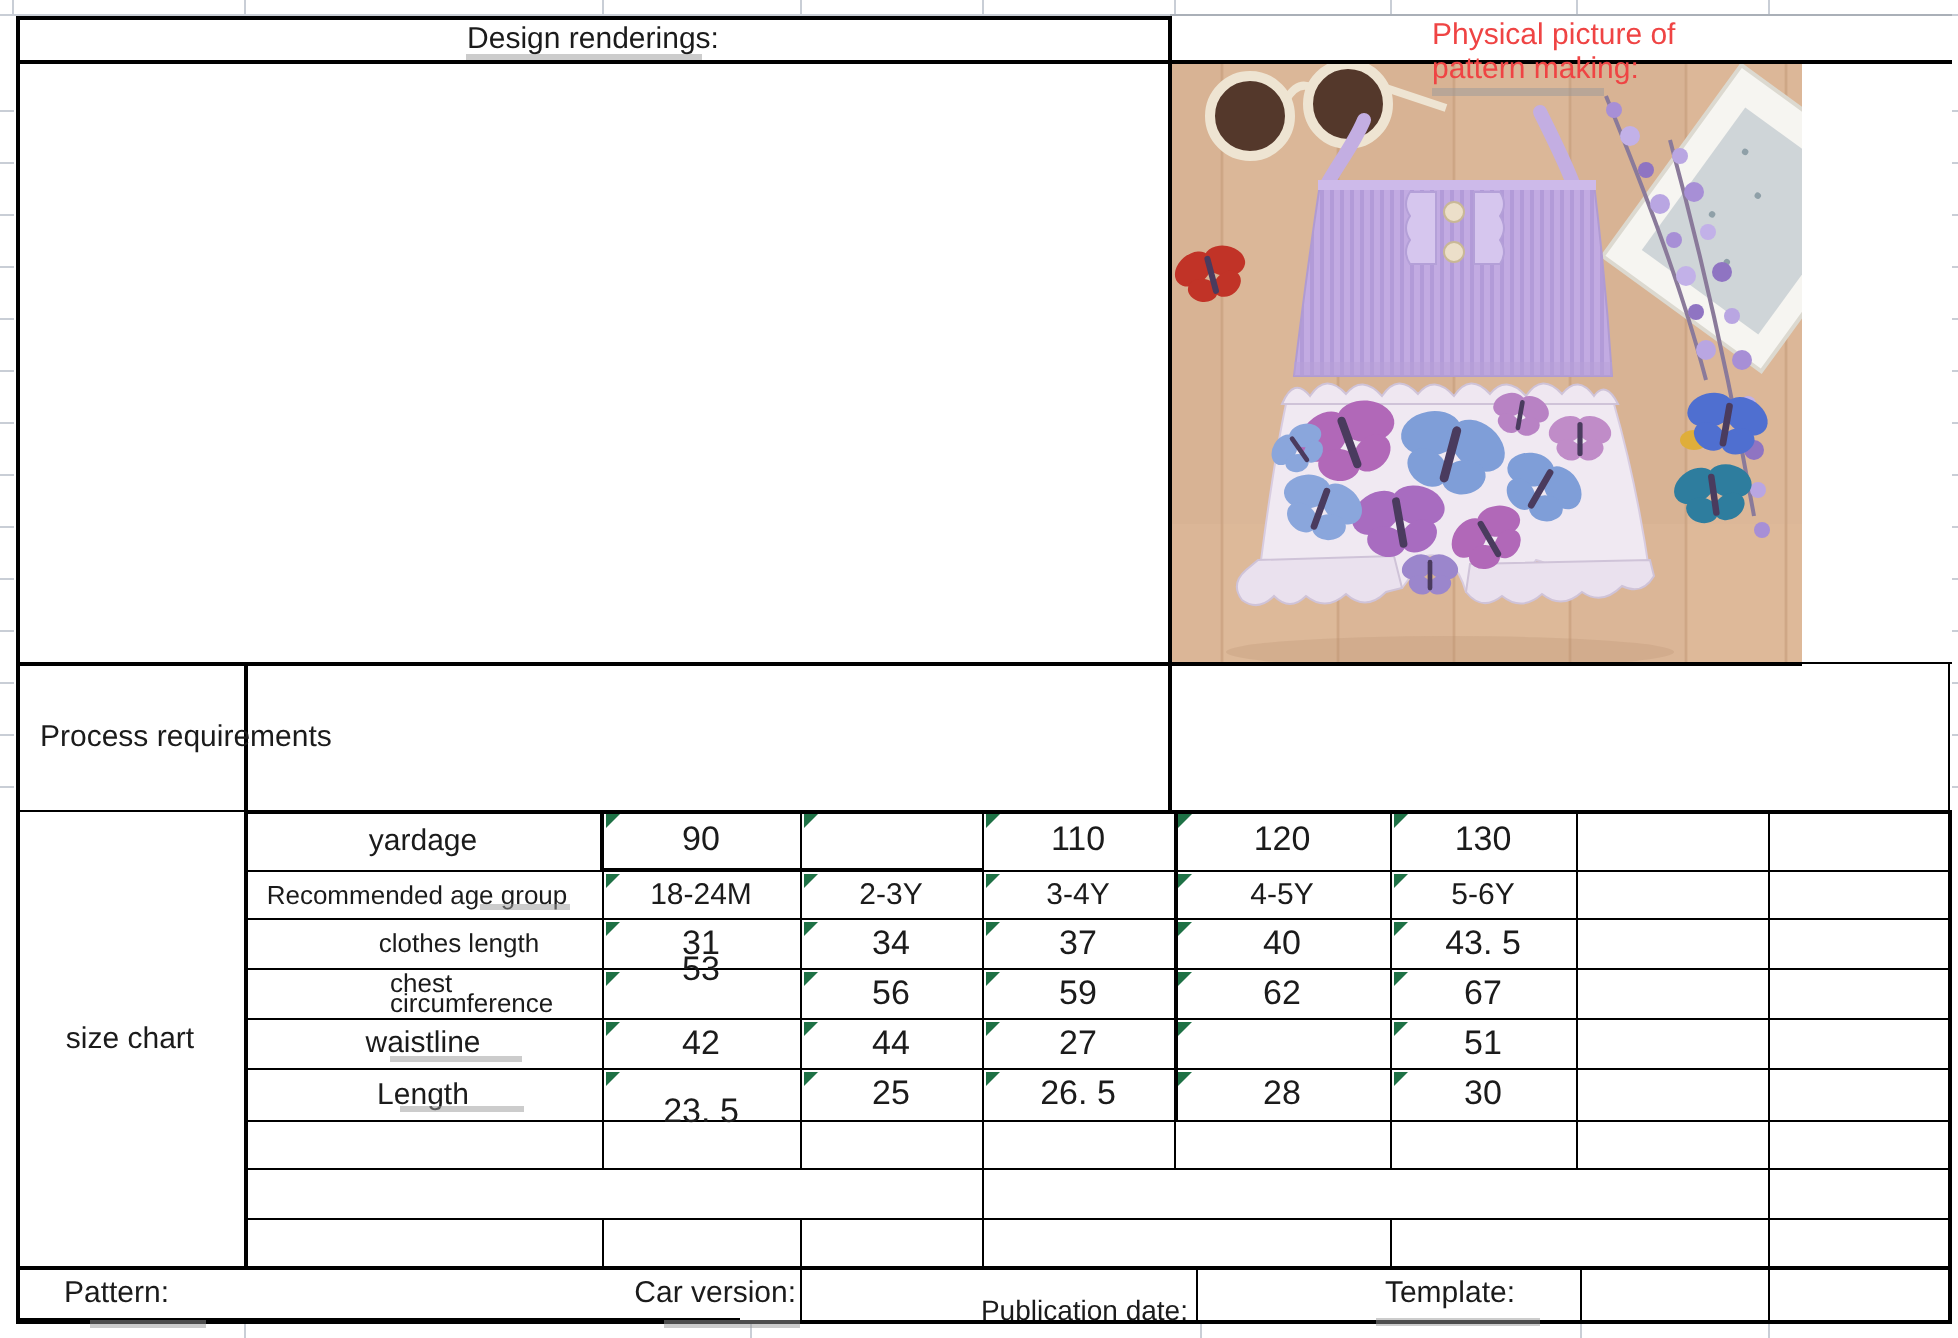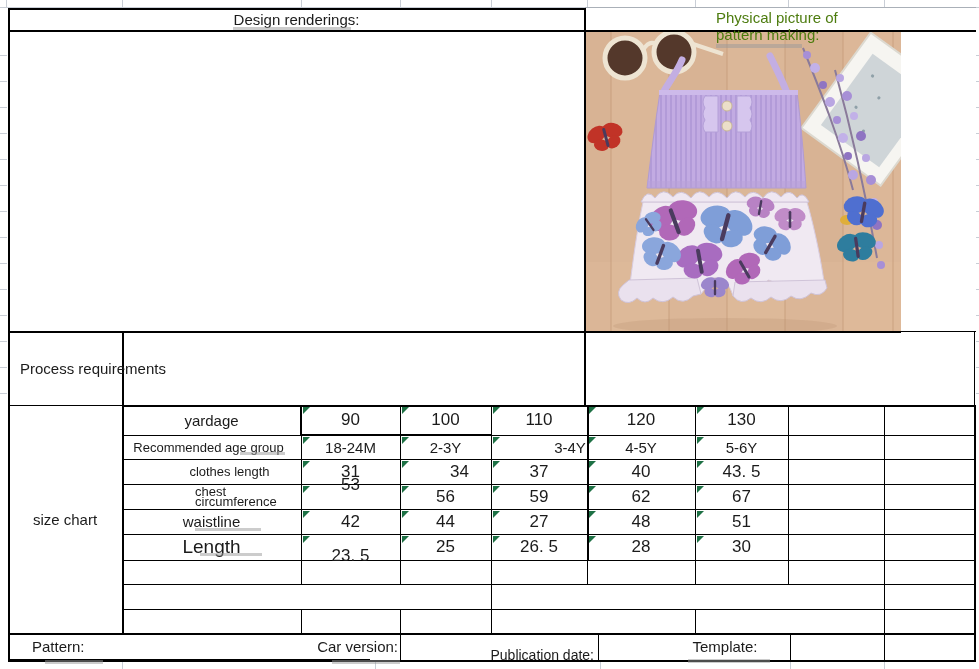--- a/index.html
+++ b/index.html
@@ -13,21 +13,21 @@
   .right{justify-content:flex-end;}
   .num{font-size:17px;}
   .age{font-size:15px;}
   .smudge{position:absolute;background:#9a9a9a;opacity:.5;z-index:3;}
   .tri{position:absolute;width:0;height:0;border-top:7px solid #1e7145;border-right:7px solid transparent;z-index:2;}
   .ticksL{position:absolute;left:0;top:30px;width:7px;height:376px;
      background:repeating-linear-gradient(180deg,transparent 0 25px,#c9ced6 25px 26px);}
   .ticksR{position:absolute;left:976px;top:30px;width:3px;height:376px;
      background:repeating-linear-gradient(180deg,transparent 0 25px,#c9ced6 25px 26px);}
   #physical-header{position:absolute;left:716px;top:9px;width:190px;z-index:6;
-     font-size:15px;line-height:17px;color:#4d7c0f;}
+     font-size:15px;line-height:17px;color:#ef4444;}
   #photo{position:absolute;left:585px;top:30px;width:316px;height:302px;overflow:hidden;z-index:1;}
 </style>
 </head>
 <body>
 
 <div id="sheet">
 
   <div class="faint" style="left:0;top:7px;width:979px;height:1px;"></div>
   <div class="faint" style="left:122px;top:0;width:1px;height:7px;"></div>
   <div class="faint" style="left:301px;top:0;width:1px;height:7px;"></div>
@@ -199,50 +199,48 @@
   <div class="ln" style="left:975px;top:405px;width:1px;height:255px;"></div>
 
   <div class="c" style="left:122px;top:405px;width:179px;height:30px;font-size:15px;">yardage</div>
   <div class="c" style="left:116px;top:435px;width:185px;height:24px;font-size:13px;">Recommended age group</div>
   <div class="c" style="left:140px;top:459px;width:179px;height:25px;font-size:13px;">clothes length</div>
   <div style="position:absolute;left:195px;top:487px;font-size:13px;line-height:10px;">
     <div>chest</div>
     <div>circumference</div>
   </div>
   <div class="c" style="left:122px;top:509px;width:179px;height:25px;font-size:15px;">waistline</div>
-  <div class="c" style="left:122px;top:534px;width:179px;height:26px;font-size:19px;">Length</div>
+  <div class="c" style="left:122px;top:534px;width:179px;height:26px;font-size:15px;">Length</div>
 
   <div class="c num" style="left:301px;top:405px;width:99px;height:30px;">90</div>
-  <div class="c num" style="left:400px;top:405px;width:91px;height:30px;">100</div>
   <div class="c num" style="left:491px;top:405px;width:96px;height:30px;">110</div>
   <div class="c num" style="left:587px;top:405px;width:108px;height:30px;">120</div>
   <div class="c num" style="left:695px;top:405px;width:93px;height:30px;">130</div>
 
   <div class="c age" style="left:301px;top:435px;width:99px;height:24px;">18-24M</div>
   <div class="c age" style="left:400px;top:435px;width:91px;height:24px;">2-3Y</div>
-  <div class="c age" style="left:491px;top:435px;width:96px;height:24px;padding-left:31px;">3-4Y</div>
+  <div class="c age" style="left:491px;top:435px;width:96px;height:24px;">3-4Y</div>
   <div class="c age" style="left:587px;top:435px;width:108px;height:24px;">4-5Y</div>
   <div class="c age" style="left:695px;top:435px;width:93px;height:24px;">5-6Y</div>
 
   <div class="c num" style="left:301px;top:459px;width:99px;height:25px;">31</div>
-  <div class="c num" style="left:400px;top:459px;width:91px;height:25px;padding-left:14px;">34</div>
+  <div class="c num" style="left:400px;top:459px;width:91px;height:25px;">34</div>
   <div class="c num" style="left:491px;top:459px;width:96px;height:25px;">37</div>
   <div class="c num" style="left:587px;top:459px;width:108px;height:25px;">40</div>
   <div class="c num" style="left:695px;top:459px;width:93px;height:25px;">43. 5</div>
 
   <div class="c num" style="left:301px;top:472px;width:99px;height:25px;">53</div>
   <div class="c num" style="left:400px;top:484px;width:91px;height:25px;">56</div>
   <div class="c num" style="left:491px;top:484px;width:96px;height:25px;">59</div>
   <div class="c num" style="left:587px;top:484px;width:108px;height:25px;">62</div>
   <div class="c num" style="left:695px;top:484px;width:93px;height:25px;">67</div>
 
   <div class="c num" style="left:301px;top:509px;width:99px;height:25px;">42</div>
   <div class="c num" style="left:400px;top:509px;width:91px;height:25px;">44</div>
   <div class="c num" style="left:491px;top:509px;width:96px;height:25px;">27</div>
-  <div class="c num" style="left:587px;top:509px;width:108px;height:25px;">48</div>
   <div class="c num" style="left:695px;top:509px;width:93px;height:25px;">51</div>
 
   <div class="c num" style="left:301px;top:543px;width:99px;height:26px;">23. 5</div>
   <div class="c num" style="left:400px;top:534px;width:91px;height:26px;">25</div>
   <div class="c num" style="left:491px;top:534px;width:96px;height:26px;">26. 5</div>
   <div class="c num" style="left:587px;top:534px;width:108px;height:26px;">28</div>
   <div class="c num" style="left:695px;top:534px;width:93px;height:26px;">30</div>
 
   <div class="ln" style="left:8px;top:633px;width:968px;height:2px;"></div>
   <div class="ln" style="left:8px;top:660px;width:968px;height:2px;"></div>

